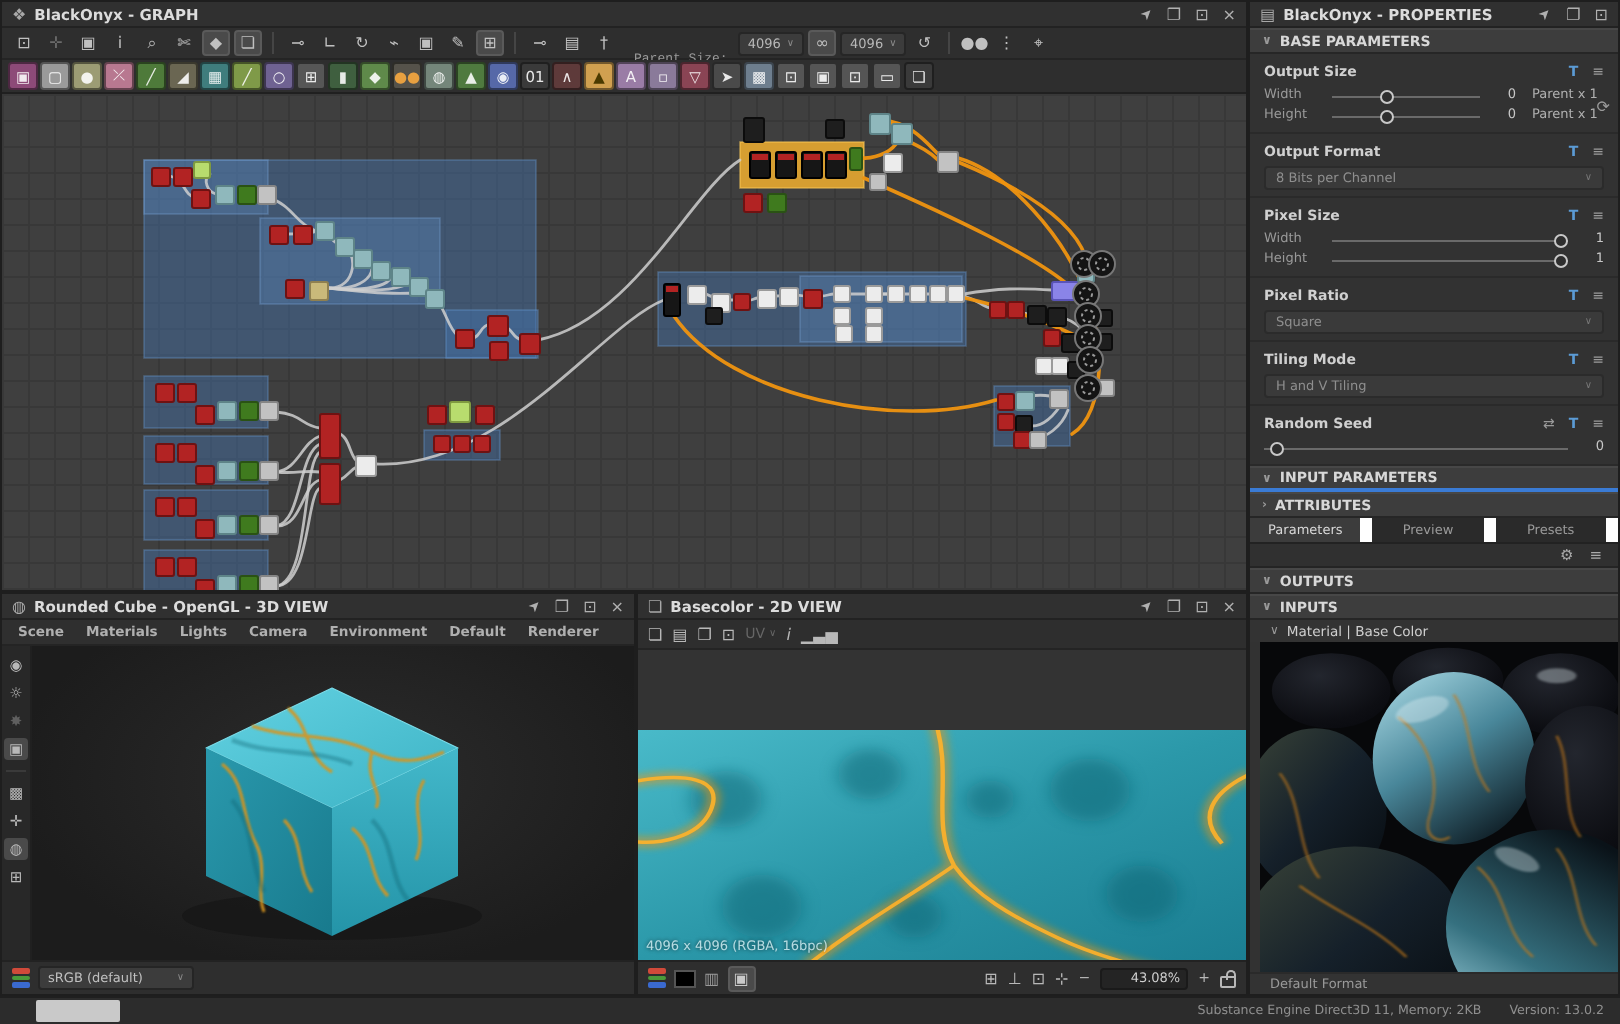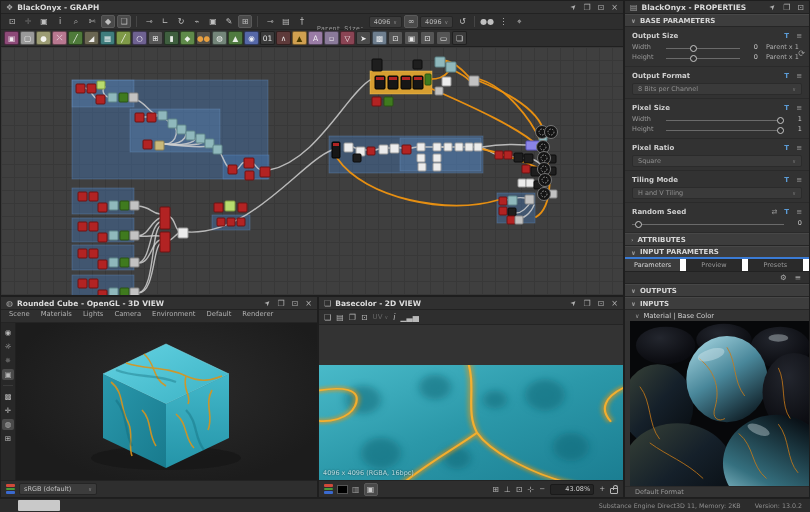--- a/index.html
+++ b/index.html
@@ -37,21 +37,21 @@
     background-image:linear-gradient(#383838 1px, transparent 1px),
                      linear-gradient(90deg,#383838 1px, transparent 1px),
                      linear-gradient(#343434 1px, transparent 1px),
                      linear-gradient(90deg,#343434 1px, transparent 1px);
     background-size:13px 13px,13px 13px,52px 52px,52px 52px; overflow:hidden; }
   .graph-canvas svg { position:absolute; left:0; top:0; }
 
   
   #view3d-panel { left:0; top:296px; width:318px; height:202px; }
   .menubar { height:13px; flex:0 0 13px; background:#2f2f2f; border-bottom:1px solid #242424;
-    display:flex; align-items:flex-start; gap:11px; padding:0 8px; color:#b0b0b0; font-size:6.8px; }
+    display:flex; align-items:center; gap:11px; padding:0 8px; color:#b0b0b0; font-size:6.8px;font-weight:bold; }
   .v3d-body { flex:1; display:flex; background:#1d1d1d; position:relative; overflow:hidden; }
   .v3d-side { width:15px; flex:0 0 15px; background:#282828; border-right:1px solid #202020;
     display:flex; flex-direction:column; align-items:center; gap:3px; padding-top:4px; }
   .v3d-side .si { width:12px; height:11px; display:flex; align-items:center; justify-content:center;
     color:#b8b8b8; font-size:7.5px; border-radius:2px; }
   .v3d-side .si.active { background:#4a4a4a; }
   .v3d-side .si.dim { color:#5f5f5f; }
   .v3d-side .sep { width:10px; height:1px; background:#3a3a3a; margin:2px 0; }
   .v3d-viewport { flex:1; position:relative; background:radial-gradient(ellipse at 52% 42%, #2c2c2c 0%, #1c1c1c 75%); }
   .view-bottombar { height:17px; flex:0 0 17px; background:#2e2e2e; border-top:1px solid #222;
@@ -698,27 +698,27 @@
           </span>
       </div>
       <div class="slider-row">
         <span class="sl-track">
             <span class="sl-knob" style="left:2%;"></span>
           </span>
         <span class="sl-value">0</span>
       </div>
     </div>
 
+    <div class="sec-hdr blue">
+      <span class="chev">∨</span>
+        <span>INPUT PARAMETERS</span>
+    </div>
     <div class="sec-hdr">
       <span class="chev">›</span>
         <span>ATTRIBUTES</span>
-    </div>
-    <div class="sec-hdr blue">
-      <span class="chev">∨</span>
-        <span>INPUT PARAMETERS</span>
     </div>
     <div class="tabs" id="param-tabs">
         <span class="tab active">Parameters</span>
         <span class="tab">Preview</span>
         <span class="tab">Presets</span>
       </div>
     <div class="mini-toolrow">
       <span>⚙</span>
       <span>≡</span>
     </div>

